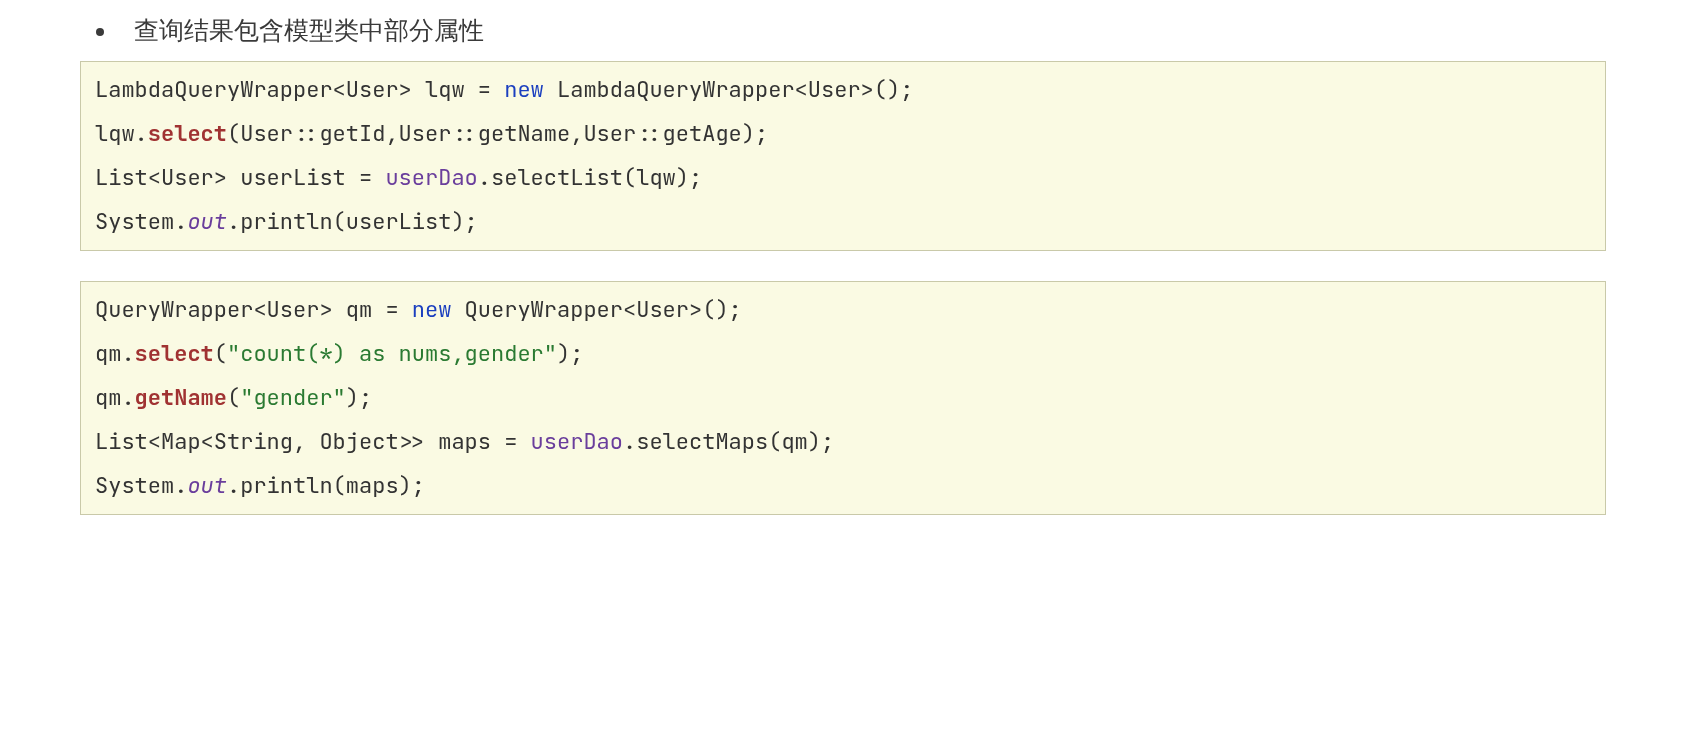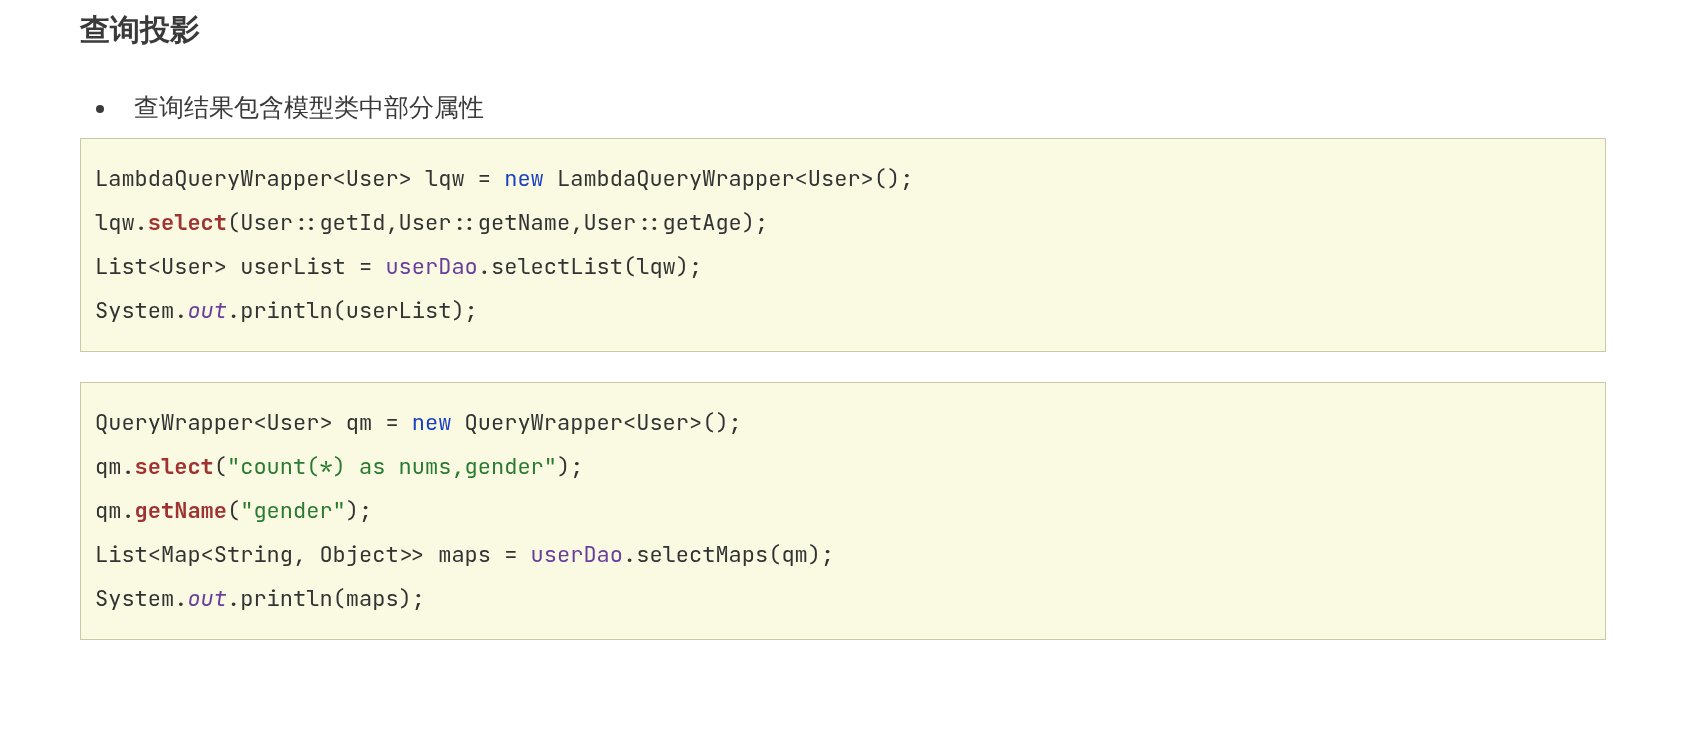--- a/index.html
+++ b/index.html
@@ -32,41 +32,40 @@
     padding-left: 16px;
     margin: 0 0 14px 0;
   }
   .bullets > li::marker {
     font-size: 26px;
     color: #3a3a3a;
   }
   .code-block {
     background: #fafae3;
     border: 1px solid #c9c9a9;
-    padding: 18px 14px;
+    padding: 6px 14px;
     margin: 0 0 30px 0;
     font-family: "JetBrains Mono", "Consolas", "Menlo", monospace;
     font-size: 22px;
     line-height: 2.0;
     white-space: pre;
     overflow-x: auto;
     color: #333333;
   }
   .tok-kw     { color: #1b3fbf; }
   .tok-method { color: #a03232; font-weight: 600; }
   .tok-ident  { color: #6a3e9c; }
   .tok-str    { color: #2a7a32; }
   .tok-static { color: #6a3e9c; font-style: italic; }
 </style>
 </head>
 <body>
 
 <div class="page">
 
-  <h2 class="heading">查询投影</h2>
 
   <ul class="bullets">
     <li>查询结果包含模型类中部分属性</li>
   </ul>
 
   <pre class="code-block"><span>LambdaQueryWrapper&lt;User&gt; lqw = </span><span class="tok-kw">new</span><span> LambdaQueryWrapper&lt;User&gt;();</span>
 <span>lqw.</span><span class="tok-method">select</span><span>(User::getId,User::getName,User::getAge);</span>
 <span>List&lt;User&gt; userList = </span><span class="tok-ident">userDao</span><span>.selectList(lqw);</span>
 <span>System.</span><span class="tok-static">out</span><span>.println(userList);</span></pre>
 

